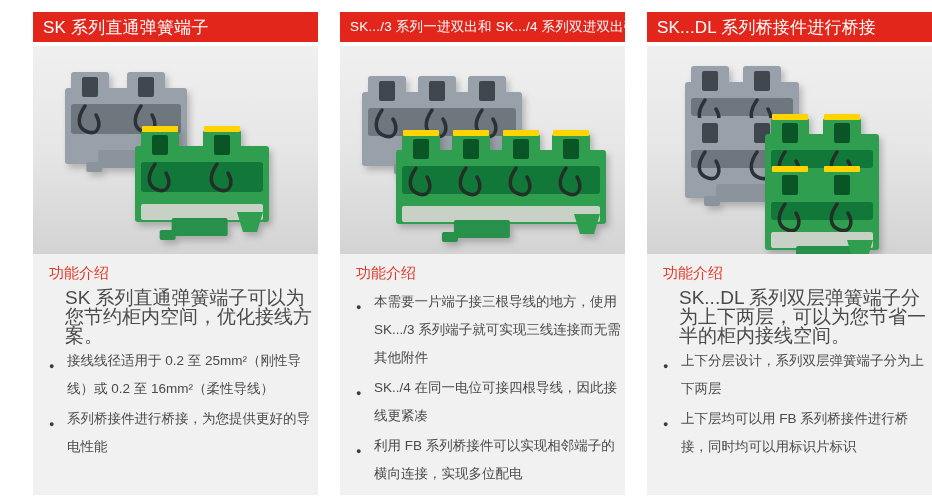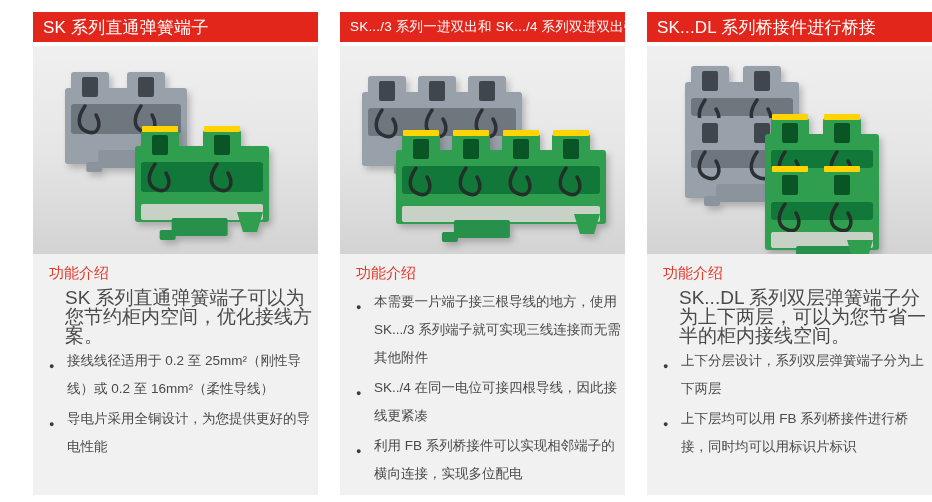--- a/index.html
+++ b/index.html
@@ -88,21 +88,21 @@
             <path d="M204,166 h26 l-6,20 h-14 z" fill="#2f9f4f"></path>
             <rect x="126.63999999999999" y="184" width="16" height="10" rx="2" fill="#27904a"></rect>
           </g>
         </svg>
     </div>
     <div class="content">
       <p class="feature-title">功能介绍</p>
       <p class="feature-intro">SK 系列直通弹簧端子可以为您节约柜内空间，优化接线方案。</p>
       <ul class="feature-list">
         <li class="feature-item">接线线径适用于 0.2 至 25mm²（刚性导线）或 0.2 至 16mm²（柔性导线）</li>
-        <li class="feature-item">导电片采用全铜设计，为您提供更好的导电性能</li>
+        <li class="feature-item">系列桥接件进行桥接，为您提供更好的导电性能</li>
       </ul>
     </div>
   </div>
 
   <div class="column">
     <div class="col-header">SK.../3 系列一进双出和 SK.../4 系列双进双出弹簧端子</div>
     <div class="photo">
       <svg width="285" height="208" viewBox="0 0 285 208">
           <g style="filter:drop-shadow(3px 4px 3px rgba(60,60,60,.3))">
             <rect x="22" y="46" width="160" height="74" rx="3" fill="#98a1aa"></rect>

